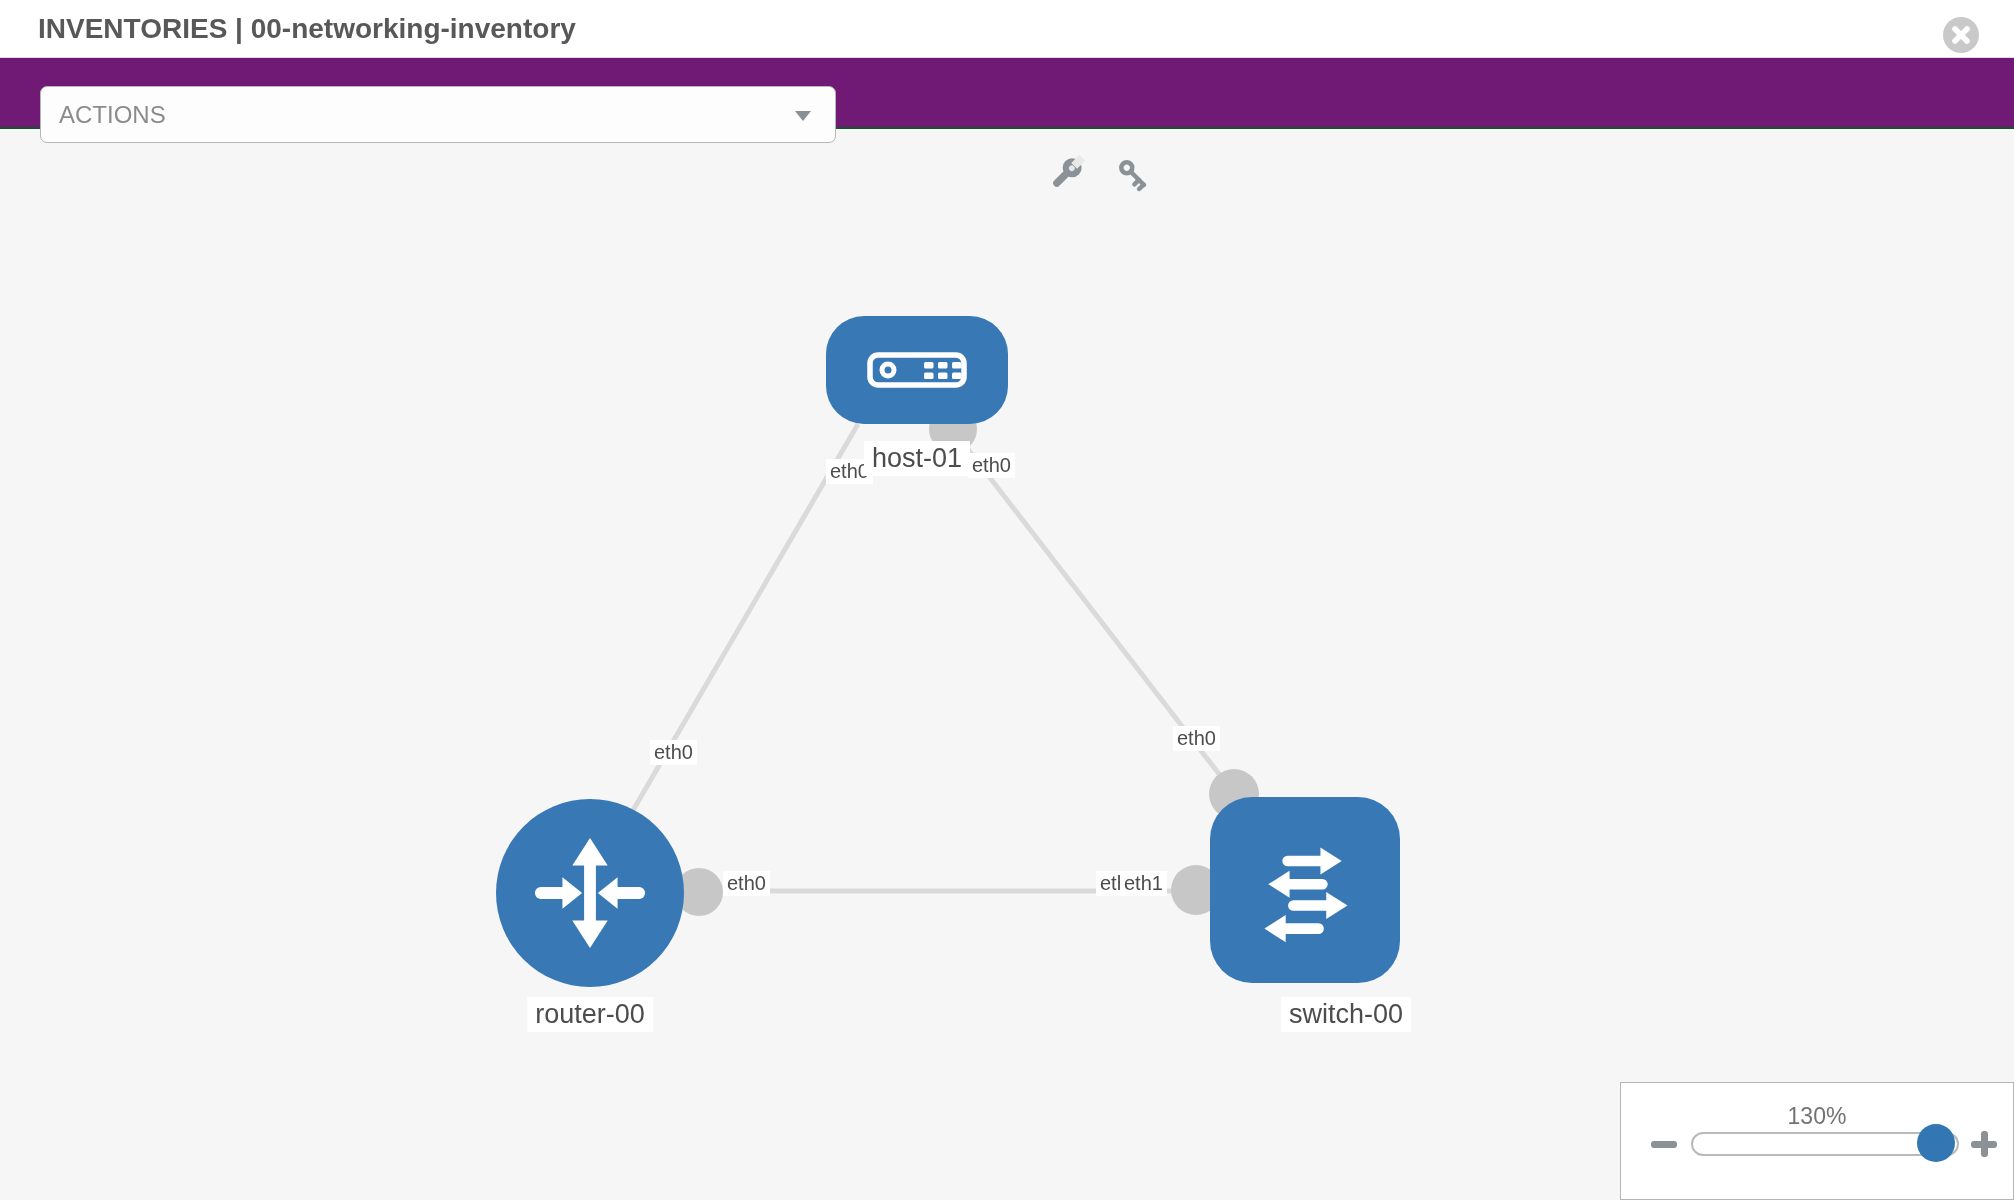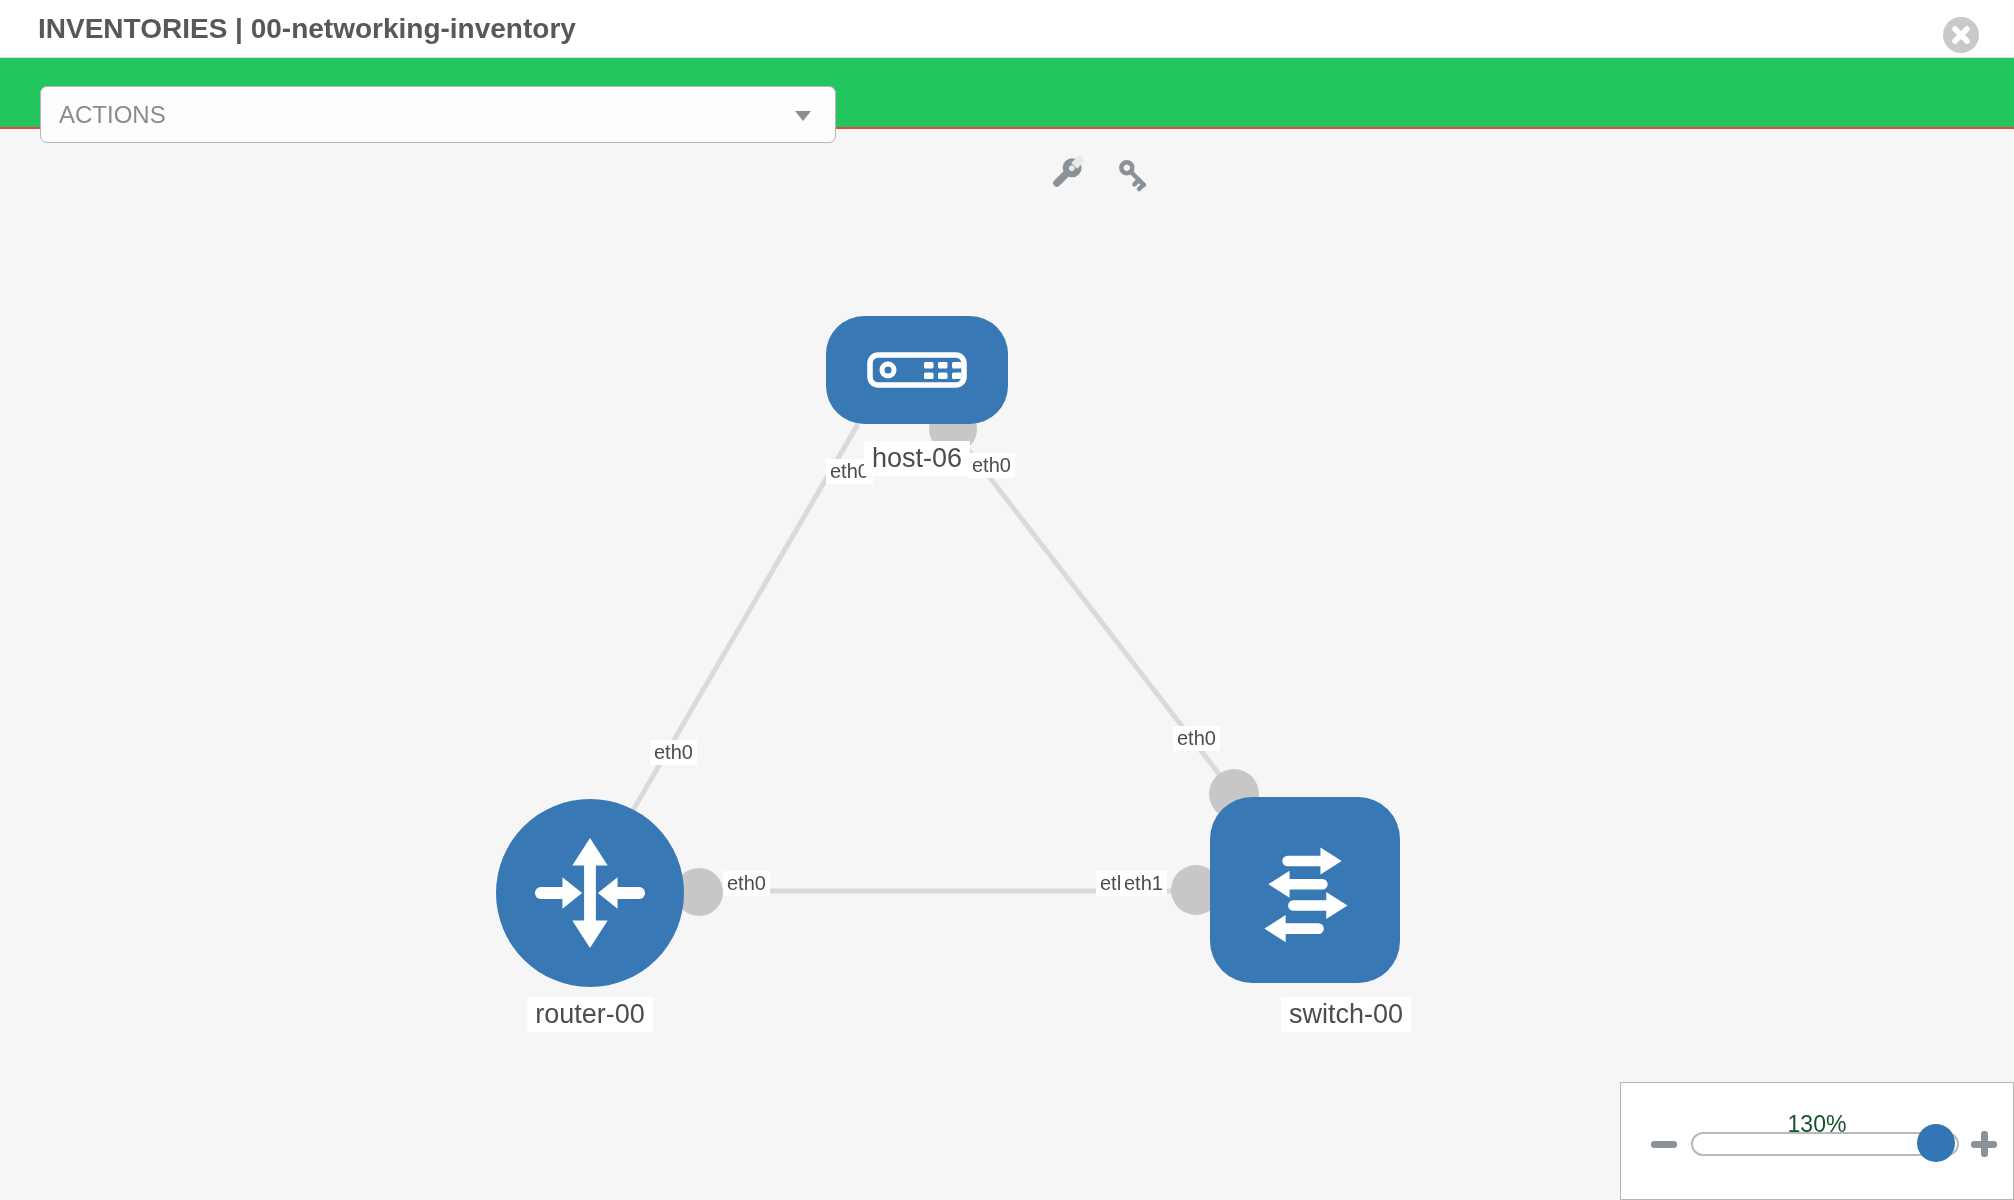--- a/index.html
+++ b/index.html
@@ -14,22 +14,22 @@
   .header-title{
     position:absolute;left:38px;top:0;height:57px;line-height:57px;
     font-size:28px;font-weight:bold;color:#585858;letter-spacing:0;
   }
   .close-btn{
     position:absolute;left:1943px;top:17px;width:36px;height:36px;border-radius:50%;
     background:#c9c9c9;cursor:pointer;
   }
   
   .toolbar{
-    position:absolute;left:0;top:57px;width:2014px;height:72px;background:#22c55e;
-    border-top:1px solid #dcdcdc;border-bottom:2px solid #ef4444;box-sizing:border-box;z-index:30;
+    position:absolute;left:0;top:57px;width:2014px;height:72px;background:#701a75;
+    border-top:1px solid #dcdcdc;border-bottom:2px solid #14532d;box-sizing:border-box;z-index:30;
   }
   .combo{
     position:absolute;top:28px;height:57px;background:#fdfdfd;border:1px solid #b6b6b6;
     border-radius:7px;box-sizing:border-box;color:#8b8b8b;font-size:24px;line-height:55px;
     padding-left:18px;cursor:pointer;
   }
   .combo-actions{left:40px;width:796px;}
   .combo-search{left:1183px;width:802px;}
   .caret{
     position:absolute;top:24px;right:24px;width:0;height:0;
@@ -52,21 +52,21 @@
   .chip{
     position:absolute;background:#ffffff;color:#4c4c4c;white-space:nowrap;z-index:4;
   }
   .node-label{font-size:27px;padding:2px 8px;transform:translateX(-50%);}
   .eth{font-size:20px;padding:1px 4px;}
   
   .zoom-panel{
     position:absolute;left:1620px;top:936px;width:394px;height:118px;background:#ffffff;
     border:1px solid #b5b5b5;box-sizing:border-box;z-index:5;
   }
-  .zoom-value{margin-top:28px;text-align:center;font-size:23px;color:#14532d;}
+  .zoom-value{margin-top:20px;text-align:center;font-size:23px;color:#737373;}
   .minus-bar{position:absolute;left:30px;top:58px;width:26px;height:7px;border-radius:3px;background:#8a9297;cursor:pointer;}
   .zoom-track{
     position:absolute;left:70px;top:49px;width:268px;height:24px;background:#ffffff;
     border:2px solid #b9b9b9;border-radius:13px;box-sizing:border-box;cursor:pointer;
   }
   .zoom-thumb{
     position:absolute;left:224px;top:-10px;width:38px;height:38px;border-radius:50%;
     background:#3276b4;cursor:grab;
   }
   .plus-icon{position:absolute;left:350px;top:48px;width:26px;height:26px;cursor:pointer;}
@@ -130,21 +130,21 @@
     </div>
 
     <span class="chip eth" style="left:826px;top:313px;">eth0</span>
     <span class="chip eth" style="left:968px;top:307px;">eth0</span>
     <span class="chip eth" style="left:650px;top:594px;">eth0</span>
     <span class="chip eth" style="left:1173px;top:580px;">eth0</span>
     <span class="chip eth" style="left:723px;top:725px;">eth0</span>
     <span class="chip eth" style="left:1096px;top:725px;">eth0</span>
     <span class="chip eth" style="left:1120px;top:725px;">eth1</span>
 
-    <span class="chip node-label" style="left:917px;top:295px;">host-06</span>
+    <span class="chip node-label" style="left:917px;top:295px;">host-01</span>
     <span class="chip node-label" style="left:590px;top:851px;">router-00</span>
     <span class="chip node-label" style="left:1305px;top:851px;margin-left:41px;">switch-00</span>
 
     <div class="zoom-panel">
       <div class="zoom-value">130%</div>
       <div class="minus-bar"></div>
       <div class="zoom-track">
         <div class="zoom-thumb"></div>
       </div>
       <div class="plus-icon">

